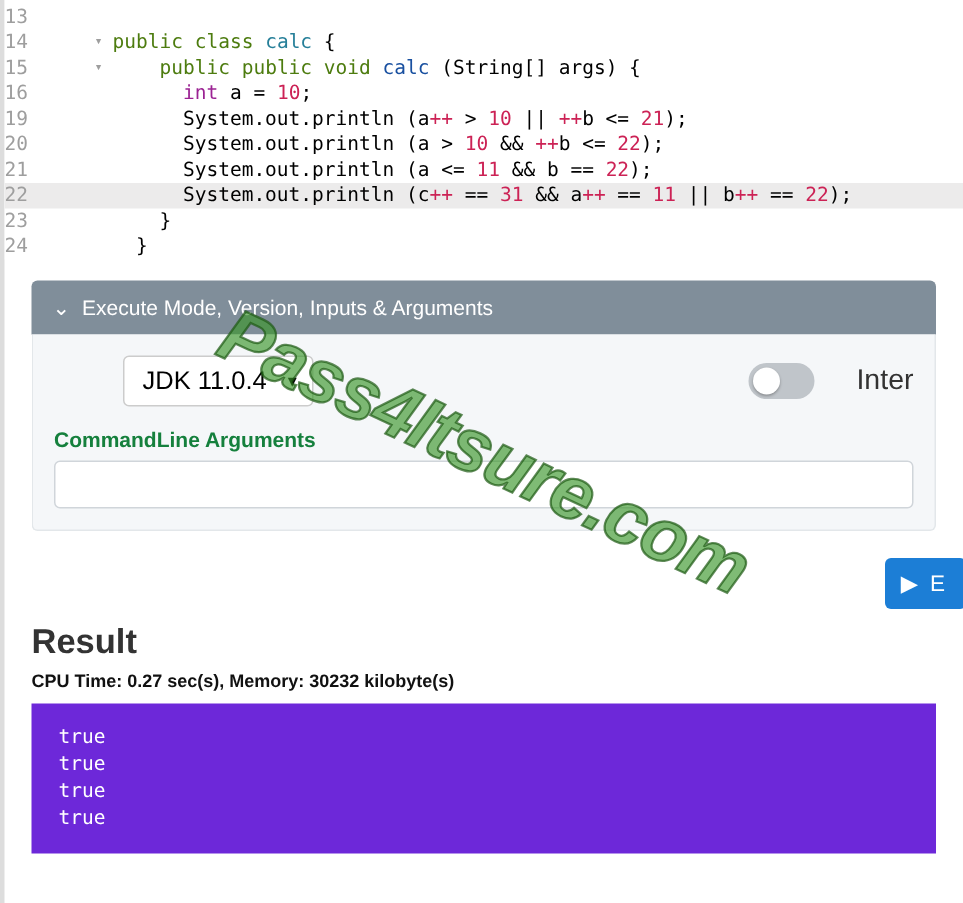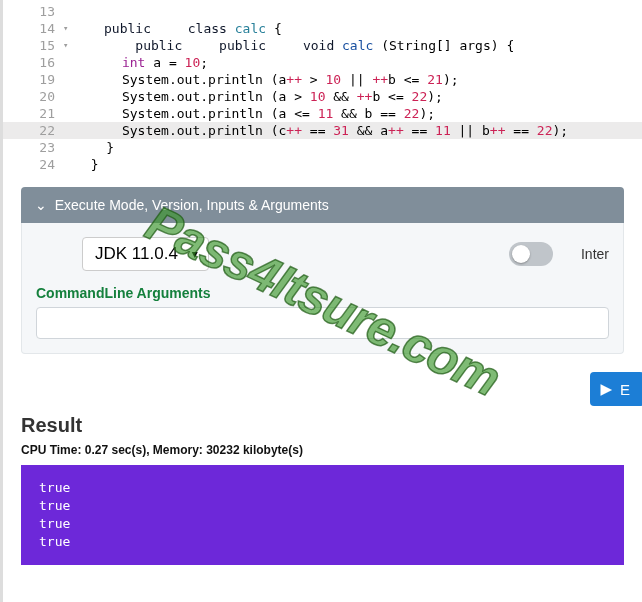--- a/index.html
+++ b/index.html
@@ -20,32 +20,31 @@
     padding-top: 3px;
     background: #fff;
   }
   .code-line {
     display: flex;
     align-items: center;
   }
   .code-line.hl { background: #ecebeb; }
   .gutter {
     width: 60px;
-    text-align: right;
     color: #9e9e9e;
     padding-right: 8px;
     user-select: none;
   }
   .fold {
     width: 12px;
     color: #9e9e9e;
     font-size: 9px;
   }
   .code { white-space: pre; }
-  .kw   { color: #0f172a; margin-left: 29px; }   
+  .kw   { color: #4d7c0f; }   
   .type { color: #9b2393; }   
   .cls  { color: #267f99; }
   .var  { color: #1950a0; }
   .num  { color: #c25; }
 
   .panel {
     margin: 14px 18px 0 18px;
     background: #808e9a;
     color: #fff;
     padding: 10px 14px;
@@ -92,21 +91,21 @@
   }
   .toggle::after {
     content: "";
     position: absolute;
     left: 3px; top: 3px;
     width: 18px; height: 18px;
     background: #fff;
     border-radius: 50%;
     box-shadow: 0 1px 2px rgba(0,0,0,.3);
   }
-  .toggle-lbl { margin-left: 8px; color: #333; font-size: 14px; }
+  .toggle-lbl { margin-left: 8px; color: #333; font-size: 19px; }
   .cla-label { font-weight: 700; font-size: 14px; margin-top: 14px; color:#15803d; }
   .cla-input {
     width: 100%;
     margin-top: 6px;
     border: 1px solid #d0d5da;
     border-radius: 4px;
     padding: 8px;
     font-size: 13px;
     background: #fff;
     height: 32px;
@@ -119,21 +118,21 @@
     border: none;
     border-radius: 4px;
     padding: 8px 14px 8px 10px;
     font-size: 15px;
     display: inline-flex;
     align-items: center;
     gap: 8px;
     margin-right: -2px;
   }
   .result-area { margin: 60px 18px 0 18px; }
-  .result-h { font-weight: 700; font-size: 20px; color: #333; }
+  .result-h { font-weight: 700; font-size: 23px; color: #333; }
   .cpu { font-weight: 700; font-size: 12px; margin-top: 6px; color: #111; }
   .console {
     margin-top: 8px;
     background: #6d28d9;
     color: #fff;
     font-family: "Menlo","Consolas",monospace;
     font-size: 13px;
     padding: 14px 18px;
     line-height: 18px;
     min-height: 100px;

